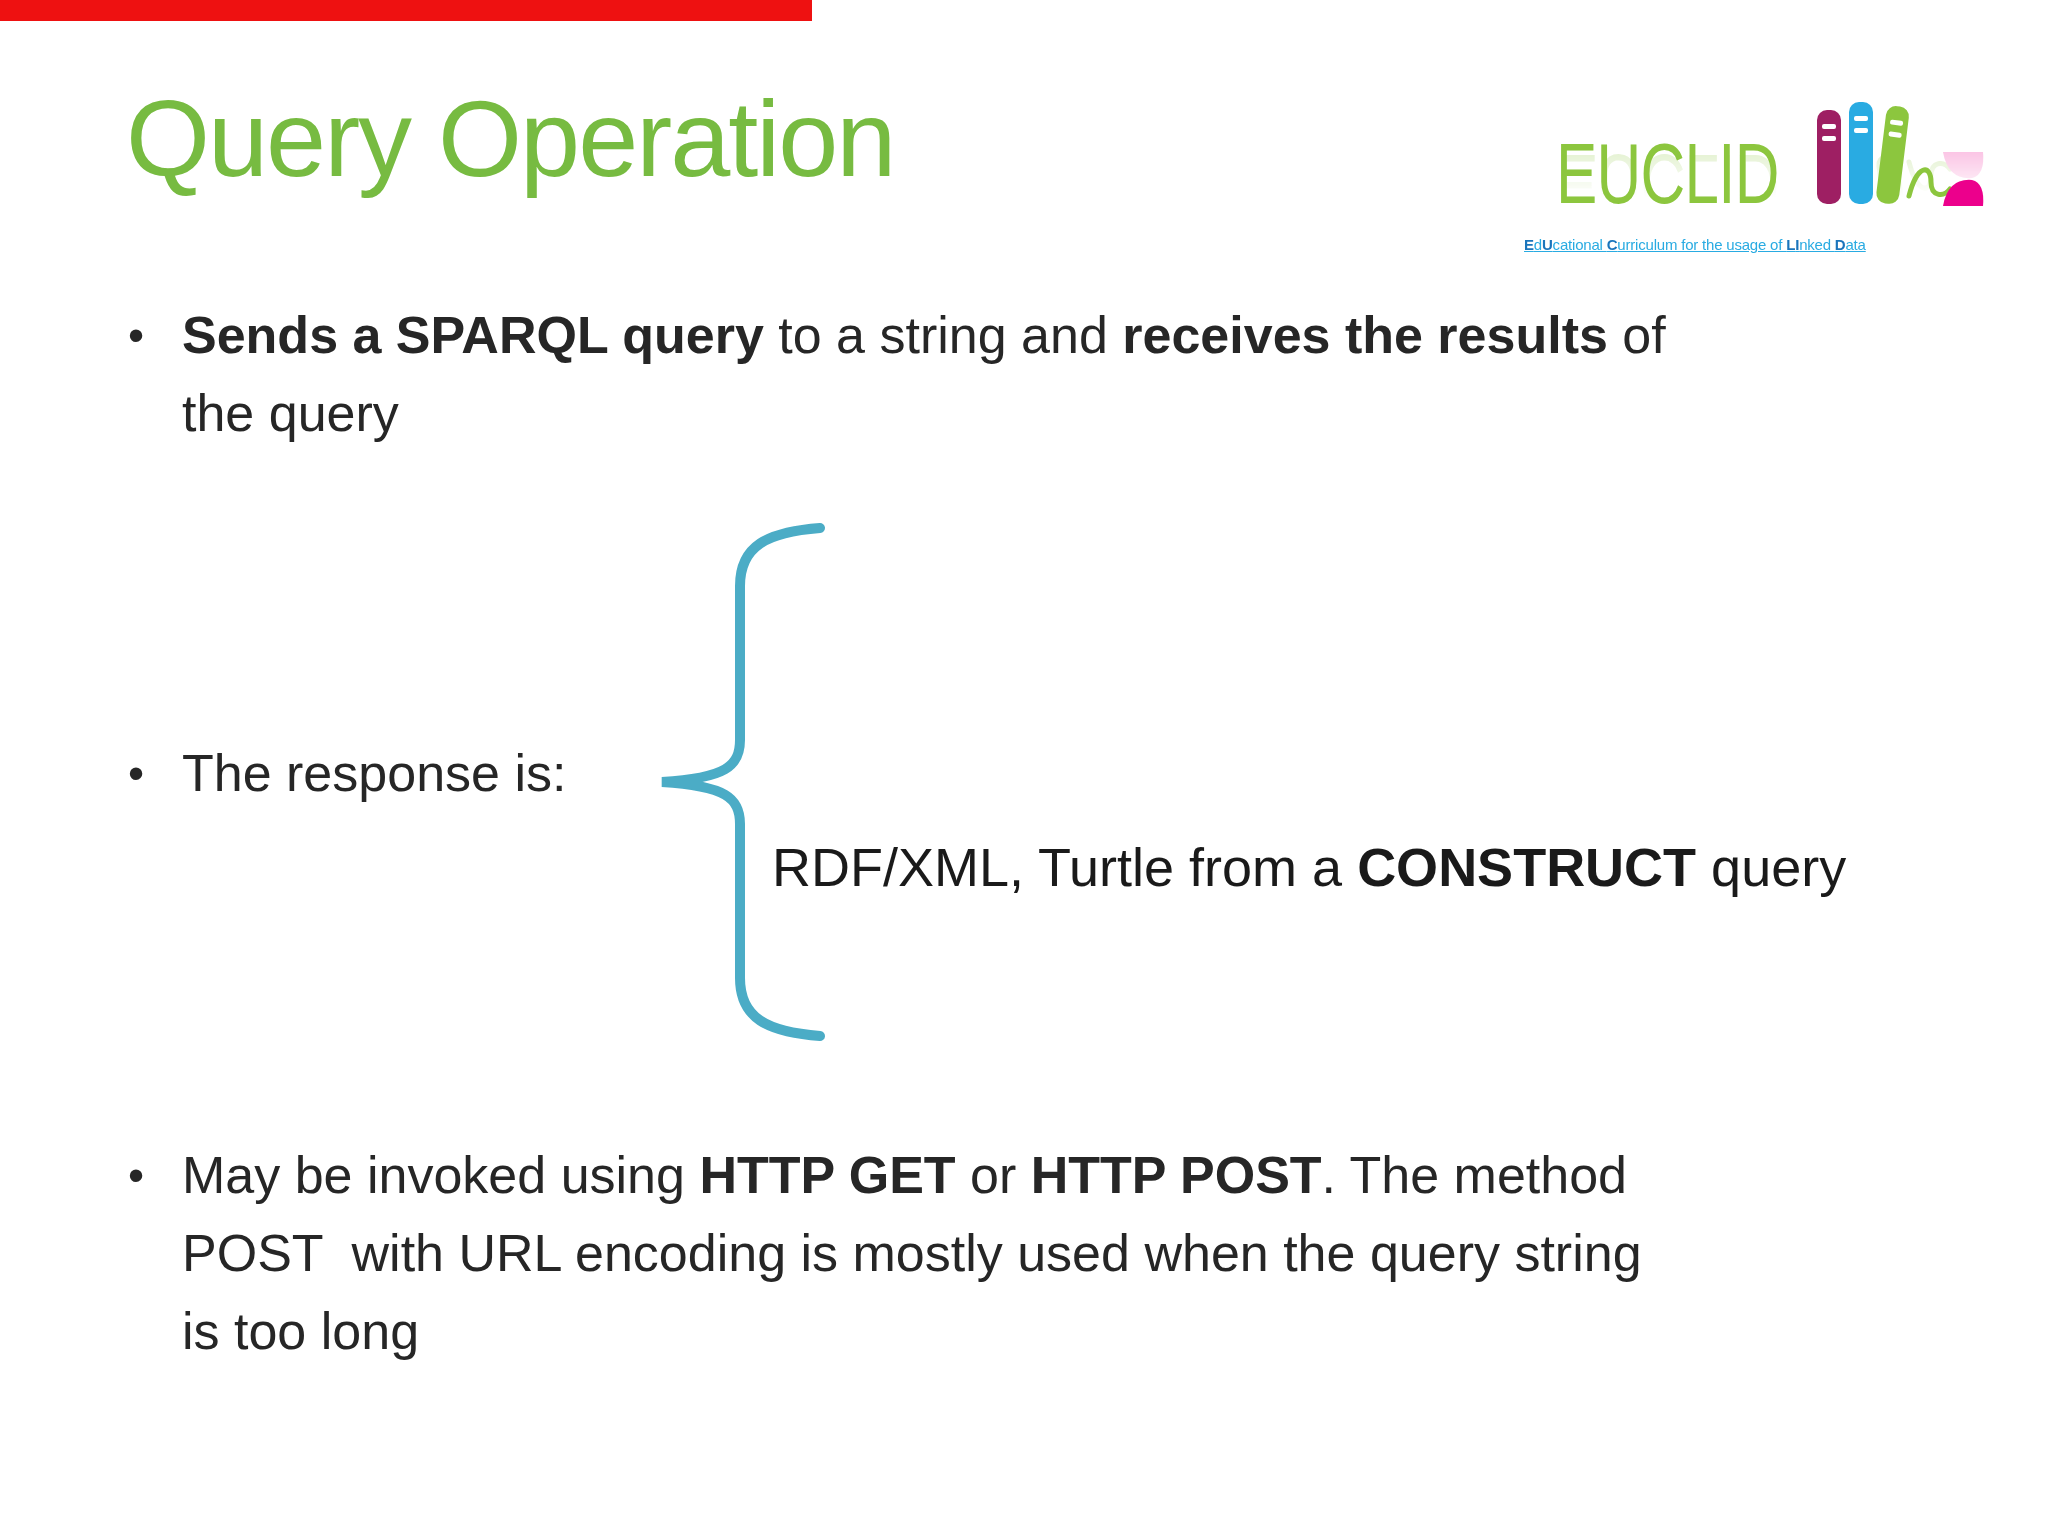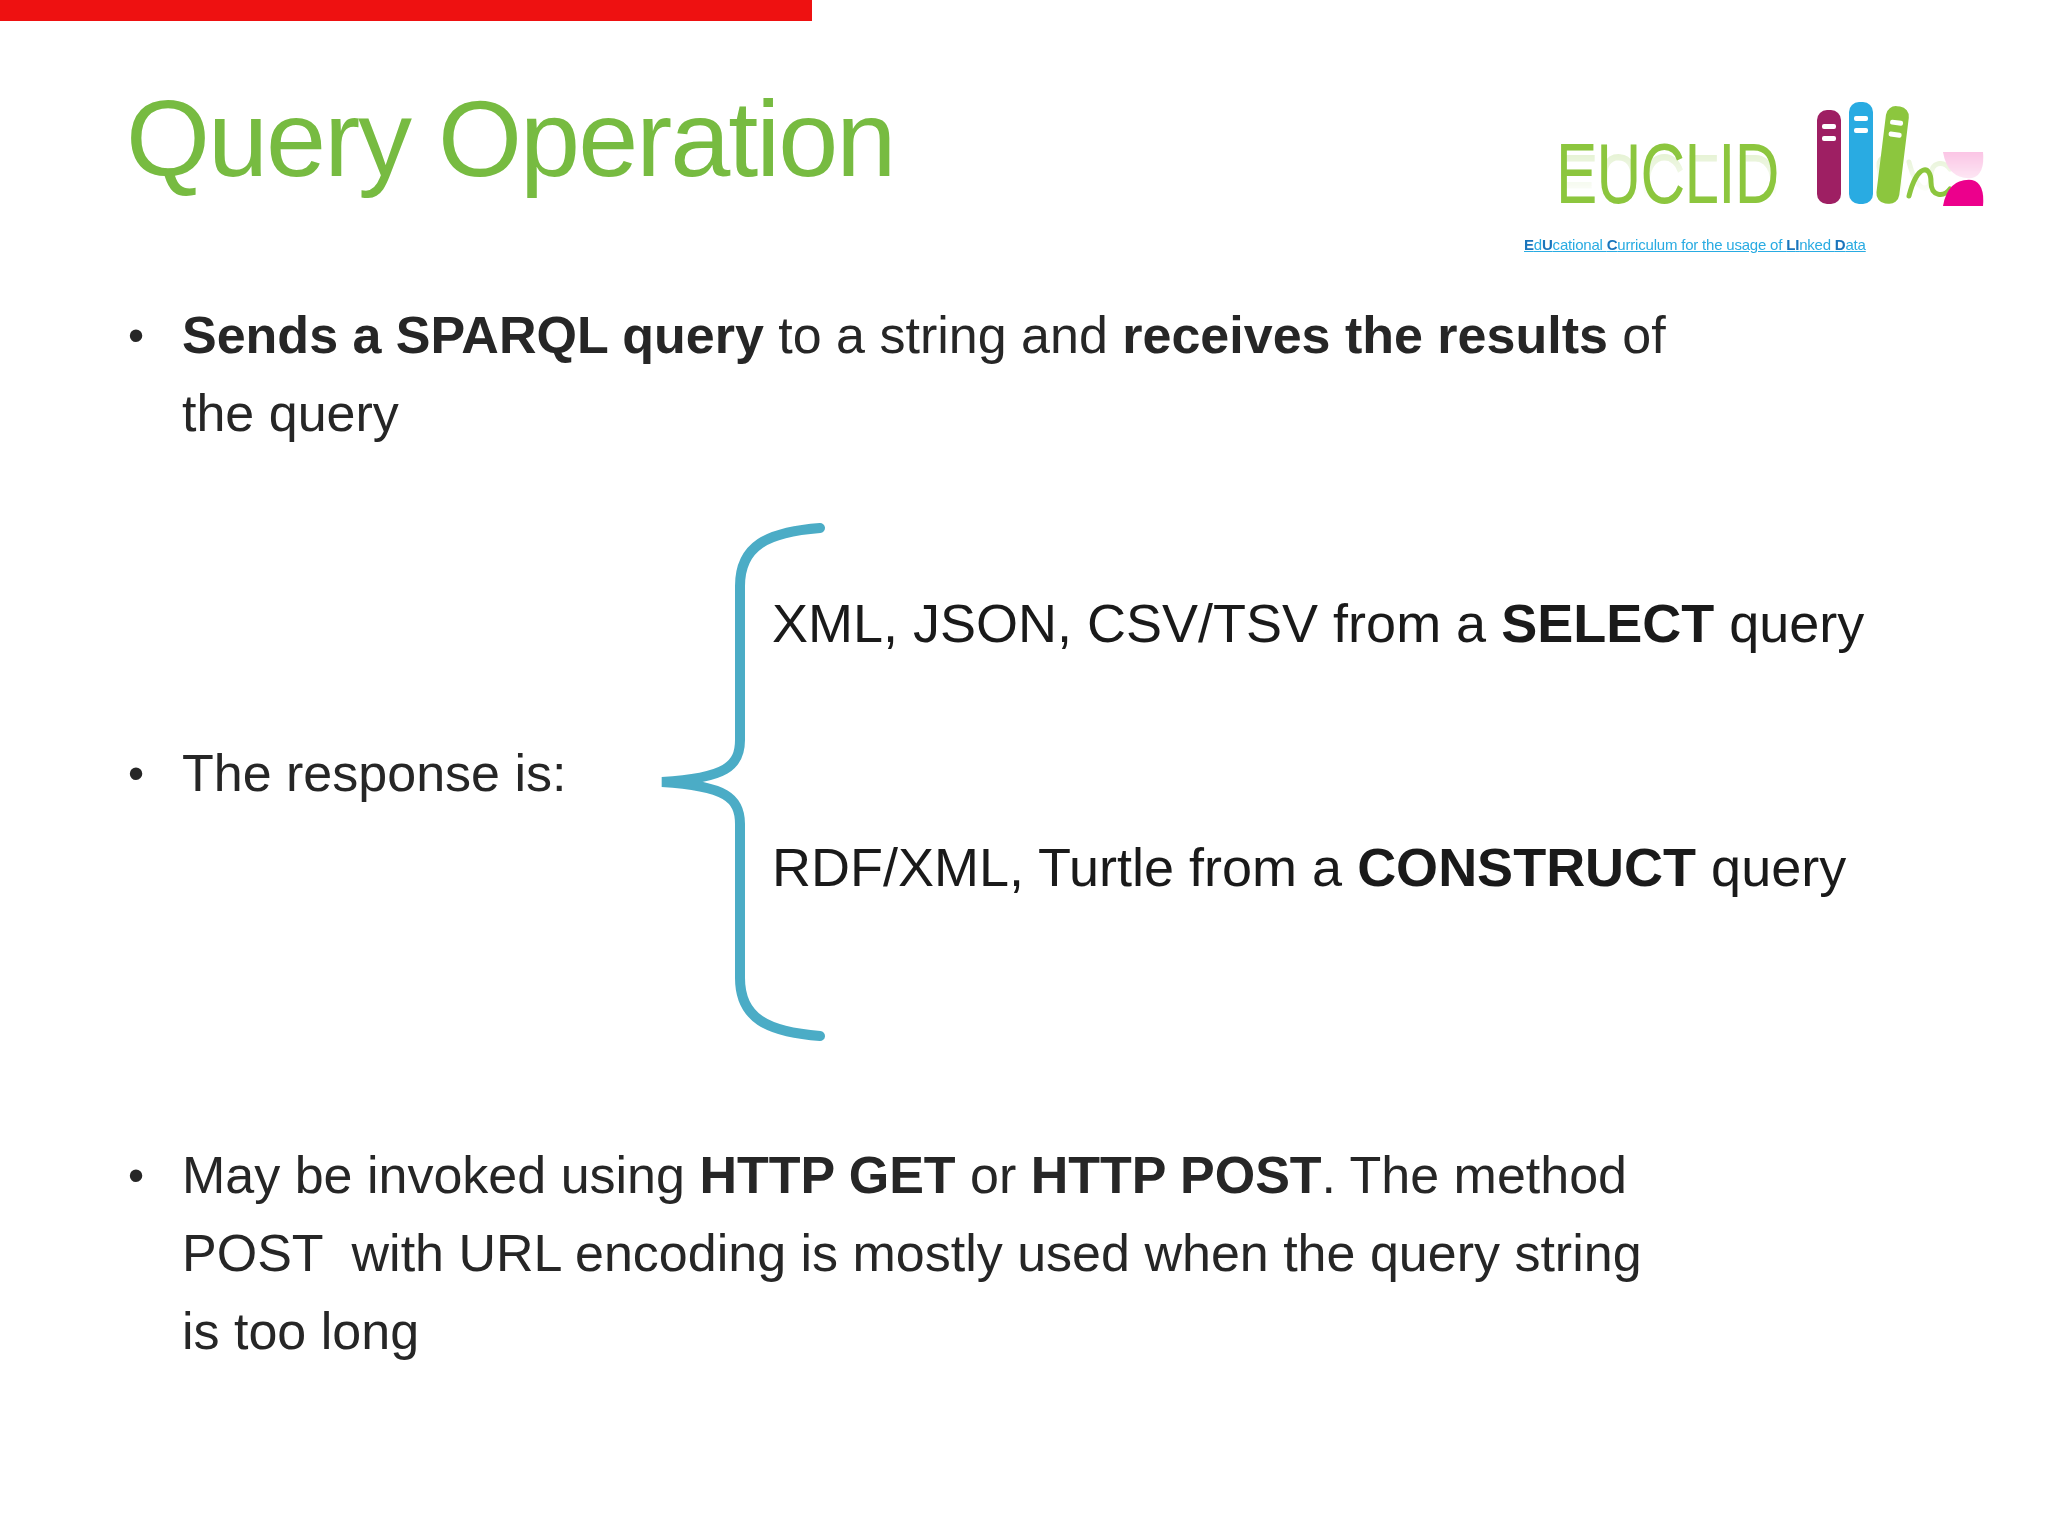--- a/index.html
+++ b/index.html
@@ -78,21 +78,20 @@
     </div>
     <div class="logo-tagline"><b>E</b><span>d</span><b>U</b><span>cational </span><b>C</b><span>urriculum for the usage of </span><b>L</b><b>I</b><span>nked </span><b>D</b><span>ata</span></div>
   </div>
 
   <div class="bullet b1">
     <span class="dot">•</span>
     <span class="btext"><b>Sends a SPARQL query</b><span> to a string and </span><b>receives the results</b><span> of
 the query</span></span>
   </div>
 
-  <div class="resp resp-select"><span>XML, JSON, CSV/TSV from a </span><b>SELECT</b><span> query</span></div>
 
   <div class="bullet b2">
     <span class="dot">•</span>
     <span class="btext">The response is:</span>
   </div>
 
   <span class="brace">
     <svg width="175" height="520" viewBox="0 0 175 520">
       <path d="M 168 6 C 115 10, 88 24, 88 64 L 88 218 C 88 244, 74 256, 10 260 C 74 264, 88 276, 88 302 L 88 456 C 88 496, 115 510, 168 514" fill="none" stroke="#4bacc6" stroke-width="10" stroke-linecap="round"></path>
     </svg>

